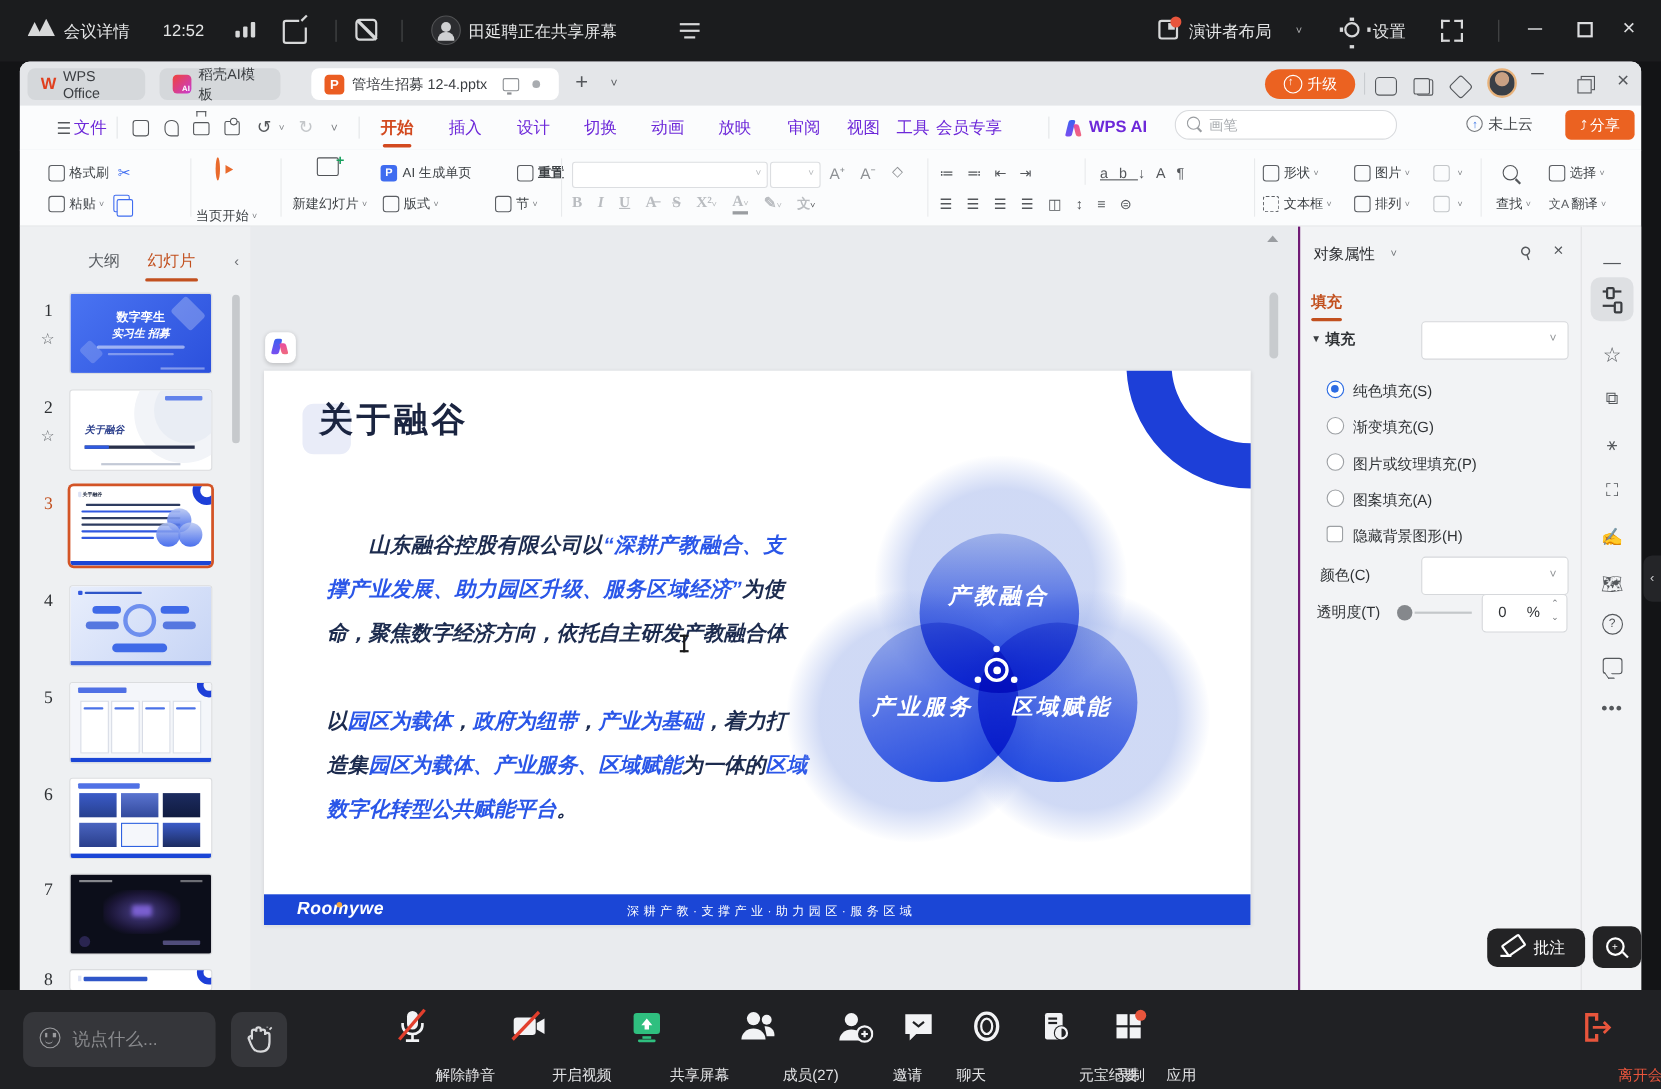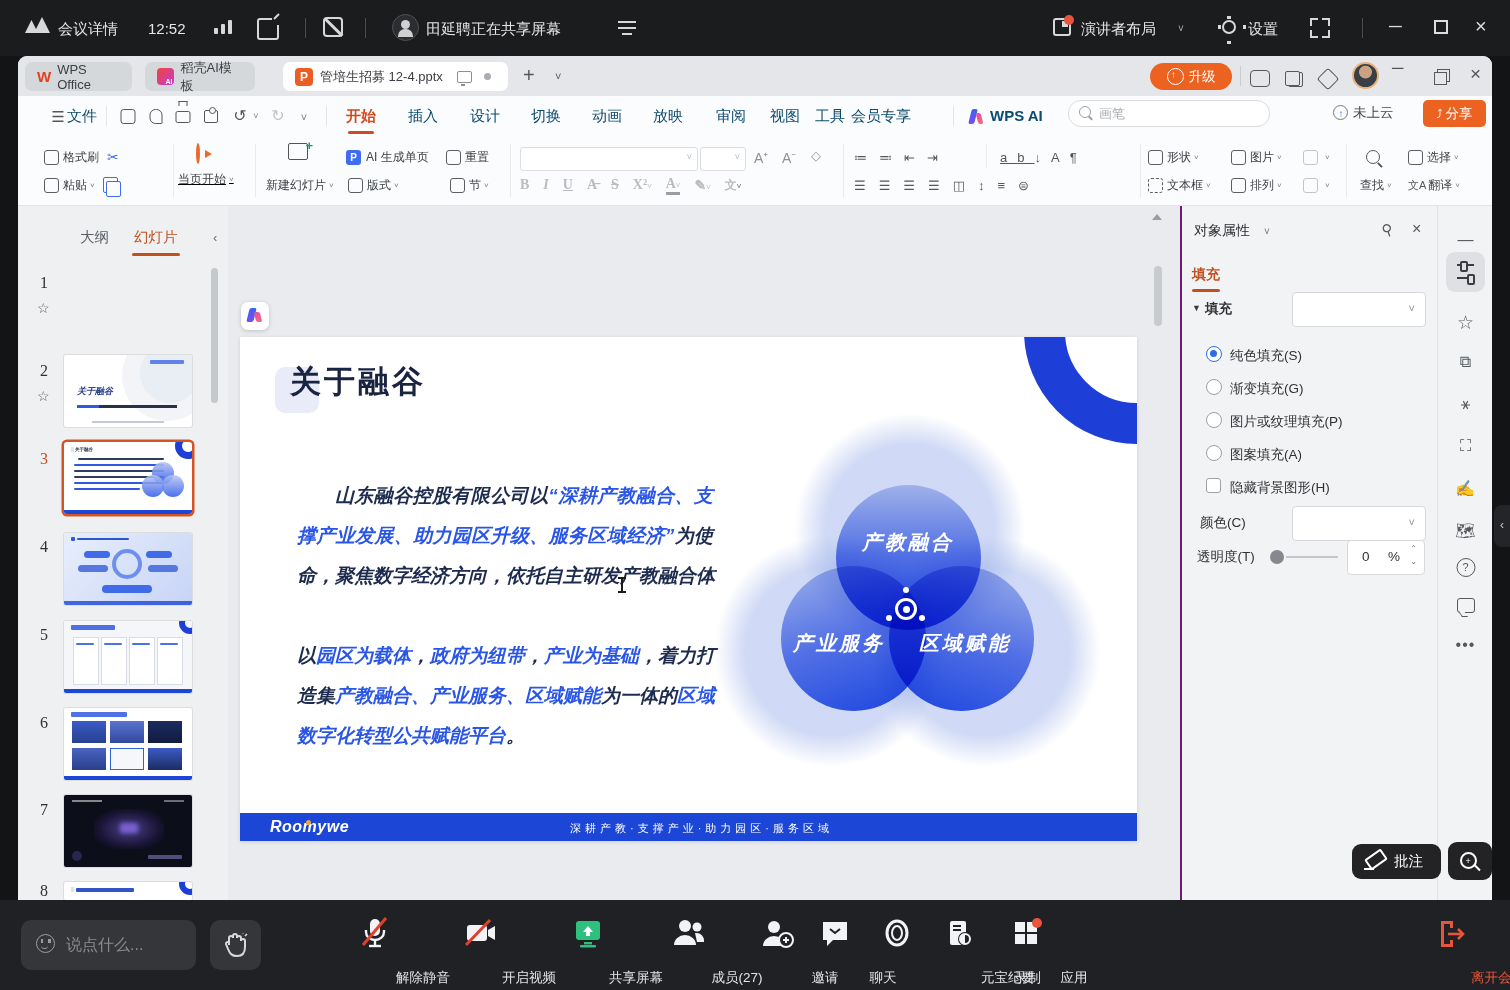--- a/index.html
+++ b/index.html
@@ -27,21 +27,21 @@
 .tab-mon{width:13px;height:10px;border:1.5px solid #8b8e92;border-radius:2px;margin-left:14px;position:relative;}
 .tab-mon:after{content:"";position:absolute;left:3px;bottom:-4px;width:4px;height:2px;background:#8b8e92;}
 .tab-dot{width:7px;height:7px;border-radius:50%;background:#a9acb0;margin-left:12px;}
 .gicon{color:#55585c;font-size:17px;position:absolute;top:11px;}
 #upgrade{position:absolute;left:1132px;top:7px;width:82px;height:27px;border-radius:14px;background:#eb6221;color:#fff;font-size:13.5px;display:flex;align-items:center;justify-content:center;}
 #upgrade .uarr{width:15px;height:15px;border-radius:50%;border:1.5px solid #fff;margin-right:5px;position:relative;}
 #upgrade .uarr:before{content:"↑";position:absolute;left:3.5px;top:-0.5px;font-size:10px;}
 .tb-avatar{position:absolute;left:1334px;top:6px;width:27px;height:27px;border-radius:50%;background:radial-gradient(circle at 50% 35%,#c9a183 32%,#3a3f46 36%);border:2px solid #e8b27a;box-sizing:border-box;}
 
 #menubar{position:absolute;left:0;top:40px;width:100%;height:40px;background:#fbfcfd;border-bottom:1px solid #ebedef;}
-.menu-item{position:absolute;top:11px;font-size:15px;color:#0c4a6e;transform:translateX(-50%);}
+.menu-item{position:absolute;top:11px;font-size:15px;color:#6d28d9;transform:translateX(-50%);}
 .menu-item.active{color:#d2491f;font-weight:bold;}
 .menu-item.active:after{content:"";position:absolute;left:2px;right:2px;bottom:-8px;height:3px;border-radius:2px;background:#d2491f;}
 .qicon{position:absolute;top:10px;font-size:15px;color:#54575b;transform:translateX(-50%);}
 .mcaret{position:absolute;top:15px;font-size:9px;color:#7b7e82;transform:translateX(-50%);}
 #searchbox{position:absolute;left:1050px;top:44px;width:200px;height:25px;border:1px solid #d9dbde;border-radius:13px;background:#fff;font-size:13px;color:#aaadb1;line-height:25px;}
 #sharebtn{position:absolute;left:1405px;top:44px;width:63px;height:27px;background:#eb6221;border-radius:5px;color:#fff;font-size:13.5px;text-align:center;line-height:27px;}
 #cloudup{position:absolute;left:1335px;top:48px;font-size:13.5px;color:#43464a;}
 
 #toolbar{position:absolute;left:0;top:80px;width:100%;height:69px;background:#fbfcfd;border-bottom:1px solid #e2e4e6;}
 .tsep{position:absolute;top:8px;width:1px;height:53px;background:#e8eaec;}
@@ -290,21 +290,21 @@
     <div class="trow2" style="left:26px;">
       <span class="ticon"></span>
         <span class="tlabel">粘贴</span>
         <span class="tcaret">˅</span>
       <span style="margin-left:8px;width:13px;height:14px;border:1.6px solid #3f6cf0;border-radius:2px;position:relative;">
           <span style="position:absolute;left:2.5px;top:2.5px;width:13px;height:14px;border:1.6px solid #3f6cf0;border-radius:2px;background:#fbfcfd;"></span>
         </span>
     </div>
     <span class="tsep" style="left:155px;"></span>
     <div style="position:absolute;left:178px;top:9px;"><span class="playc"></span></div>
-    <div class="trow2" style="left:160px;top:32px;text-decoration:underline;">
+    <div class="trow2" style="left:160px;top:49px;">
         <span class="tlabel">当页开始</span>
         <span class="tcaret">˅</span>
       </div>
     <span class="tsep" style="left:237px;"></span>
     <div style="position:absolute;left:270px;top:7px;">
       <span style="display:block;width:18px;height:15px;border:1.7px solid #50535još7;border:1.7px solid #505357;border-radius:2px;position:relative;">
           <span style="position:absolute;right:-6px;top:-6px;color:#18a05e;font-size:13px;font-weight:bold;">+</span>
         </span>
     </div>
     <div class="trow2" style="left:248px;">
@@ -313,21 +313,21 @@
       </div>
     <div class="trow1" style="left:328px;">
       <span style="width:15px;height:15px;border-radius:3px;background:#3f6cf0;color:#fff;font-size:10px;font-weight:bold;text-align:center;line-height:15px;margin-right:5px;">P</span>
       <span class="tlabel">AI 生成单页</span>
     </div>
     <div class="trow2" style="left:330px;">
         <span class="ticon"></span>
         <span class="tlabel">版式</span>
         <span class="tcaret">˅</span>
       </div>
-    <div class="trow1" style="left:428px;">
+    <div class="trow1" style="left:452px;font-weight:bold;">
         <span class="ticon"></span>
         <span class="tlabel">重置</span>
       </div>
     <div class="trow2" style="left:432px;">
         <span class="ticon"></span>
         <span class="tlabel">节</span>
         <span class="tcaret">˅</span>
       </div>
     <span class="tsep" style="left:492px;"></span>
     <span class="combo" style="left:502px;top:11px;width:176px;"></span>
@@ -421,20 +421,30 @@
 
   <div id="content">
 
     <div id="sidebar">
       <span class="stab" style="left:62px;">大纲</span>
       <span class="stab active" style="left:116px;">幻灯片</span>
       <span style="position:absolute;left:195px;top:24px;font-size:13px;color:#6f7control2;color:#6f7276;">‹</span>
 
       <span class="tnum" style="top:68px;">1</span>
       <span class="star" style="top:94px;">☆</span>
+      <div class="thumb" style="top:61px;">
+        <div style="position:absolute;inset:0;background:linear-gradient(135deg,#4a74f2,#2b50dc);"></div>
+        <div style="position:absolute;right:8px;top:8px;width:26px;height:20px;background:rgba(255,255,255,.25);transform:rotate(45deg);border-radius:3px;"></div>
+        <div style="position:absolute;left:10px;bottom:12px;width:18px;height:14px;background:rgba(255,255,255,.18);transform:rotate(45deg);border-radius:3px;"></div>
+        <div style="position:absolute;left:0;top:14px;width:100%;text-align:center;color:#fff;font-size:11px;font-weight:bold;">数字孪生</div>
+        <div style="position:absolute;left:0;top:29px;width:100%;text-align:center;color:#fff;font-size:10px;font-weight:bold;font-style:italic;">实习生 招募</div>
+        <div style="position:absolute;left:24px;top:47px;width:80px;height:3px;background:rgba(255,255,255,.5);border-radius:2px;"></div>
+        <div style="position:absolute;left:34px;top:54px;width:60px;height:2px;background:rgba(255,255,255,.35);border-radius:2px;"></div>
+        <div style="position:absolute;right:6px;bottom:3px;width:40px;height:2px;background:rgba(255,255,255,.4);"></div>
+      </div>
 
       <span class="tnum" style="top:156px;">2</span>
       <span class="star" style="top:182px;">☆</span>
       <div class="thumb" style="top:149px;">
         <div style="position:absolute;right:-20px;top:-24px;width:90px;height:90px;border-radius:50%;background:#f2f4f8;"></div>
         <div style="position:absolute;right:-8px;top:-12px;width:60px;height:60px;border-radius:50%;background:#e9edf4;"></div>
         <div style="position:absolute;right:8px;top:5px;width:34px;height:4px;background:#3f66e8;border-radius:1px;opacity:.8;"></div>
         <div style="position:absolute;left:13px;top:30px;font-size:9px;font-weight:bold;color:#2b3f8c;font-style:italic;">关于融谷</div>
         <div style="position:absolute;left:13px;top:50px;width:100px;height:2.5px;background:#28304a;"></div>
         <div style="position:absolute;left:13px;top:50px;width:22px;height:2.5px;background:#2f5ae0;"></div>
@@ -525,21 +535,21 @@
       <div id="aifloat"></div>
       <div id="slide">
         <div class="ring"></div>
         <div id="stitle-bg"></div>
         <div id="stitle">关于融谷</div>
 
         <div class="bline" style="top:146px;text-indent:38px;"><span class="d">山东融谷控股有限公司以</span><span class="b">“深耕产教融合、支</span></div>
         <div class="bline" style="top:186px;"><span class="b">撑产业发展、助力园区升级、服务区域经济”</span><span class="d">为使</span></div>
         <div class="bline" style="top:226px;"><span class="d">命，聚焦数字经济方向，依托自主研发产教融合体</span></div>
         <div class="bline" style="top:306px;"><span class="d">以</span><span class="b">园区为载体</span><span class="d">，</span><span class="b">政府为纽带</span><span class="d">，</span><span class="b">产业为基础</span><span class="d">，着力打</span></div>
-        <div class="bline" style="top:346px;"><span class="d">造集</span><span class="b">产教融合、产业服务、区域赋能</span><span class="d">为一体的</span><span class="b">区域</span></div>
+        <div class="bline" style="top:346px;"><span class="d">造集</span><span class="b">园区为载体、产业服务、区域赋能</span><span class="d">为一体的</span><span class="b">区域</span></div>
         <div class="bline last" style="top:386px;"><span class="b">数字化转型公共赋能平台</span><span class="d">。</span></div>
 
         <div class="halo" style="left:555px;top:77px;"></div>
         <div class="halo" style="left:475px;top:199px;"></div>
         <div class="halo" style="left:630px;top:199px;"></div>
         <div class="vcirc" style="left:596px;top:148px;background:linear-gradient(180deg,#c3d0f3 0%,#6584ef 48%,#1f4fe9 100%);"></div>
         <div class="vcirc" style="left:541px;top:229px;background:linear-gradient(160deg,#c3d0f3 0%,#6584ef 48%,#1f4fe9 100%);"></div>
         <div class="vcirc" style="left:649px;top:229px;background:linear-gradient(200deg,#c3d0f3 0%,#6584ef 48%,#1f4fe9 100%);"></div>
         <div class="vlabel" style="left:668px;top:205px;">产教融合</div>
         <div class="vlabel" style="left:599px;top:306px;">产业服务</div>

